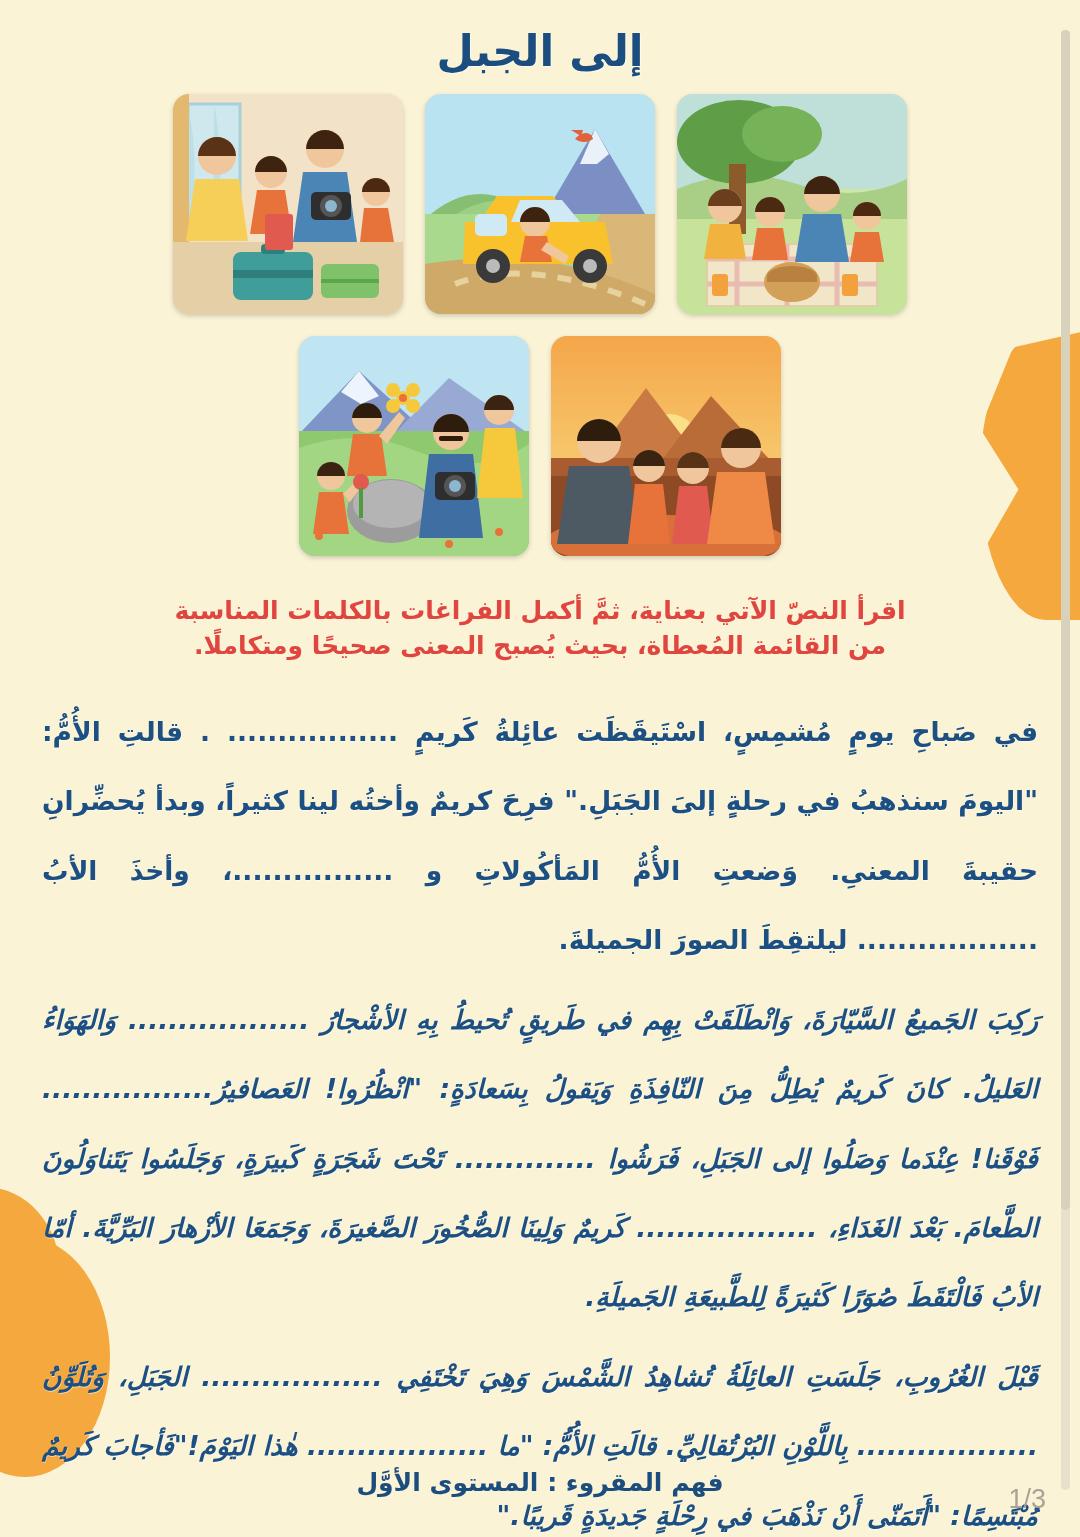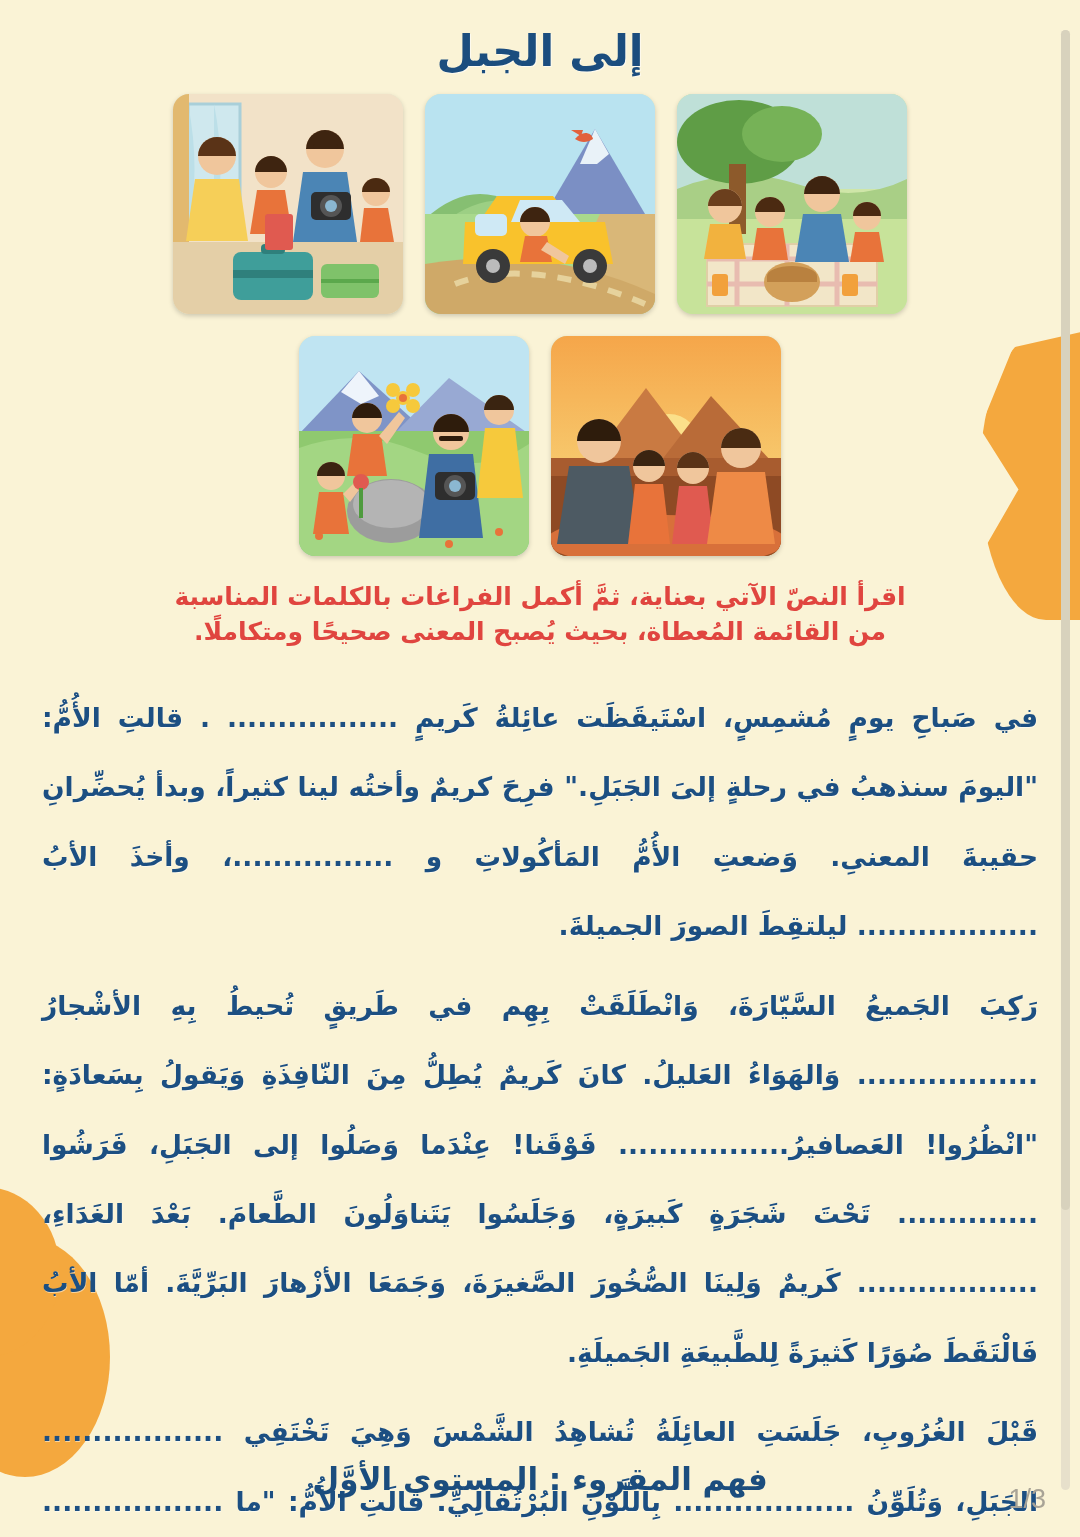--- a/index.html
+++ b/index.html
@@ -59,37 +59,37 @@
     width:230px;height:220px;border-radius:16px;overflow:hidden;
     box-shadow:0 2px 5px rgba(0,0,0,.18);
     position:relative;background:#cfe8c9;
   }
   .pic svg{display:block;width:100%;height:100%;}
 
   
   .instruction{
     position:relative;
     color:#e0453f;font-weight:bold;font-size:25px;line-height:1.38;
-    text-align:center;margin:24px auto 0;width:760px;
+    text-align:center;margin:38px auto 0;width:760px;
   }
 
   
   .body-text{
     position:relative;margin:34px 42px 0;
     color:#1c4f82;font-weight:bold;font-size:26.5px;
     line-height:2.62;text-align:justify;
     text-shadow:.5px .5px 0 rgba(255,255,255,.5);
   }
   .para{margin:0 0 6px;}
-  .para.p2{margin-top:10px;}
+  .para.p2{margin-top:10px;font-style:italic;}
 
   
   .footer{
     position:absolute;left:0;right:0;bottom:40px;text-align:center;
-    color:#1b4d7e;font-weight:bold;font-size:31px;
+    color:#1b4d7e;font-weight:bold;font-size:25px;
   }
   .pagenum{
     position:absolute;right:34px;bottom:22px;
     color:#a8a396;font-size:27px;font-weight:normal;
     font-family:"Liberation Sans",sans-serif;direction:ltr;margin-left:28px;
   }
 </style>
 </head>
 <body>
 

